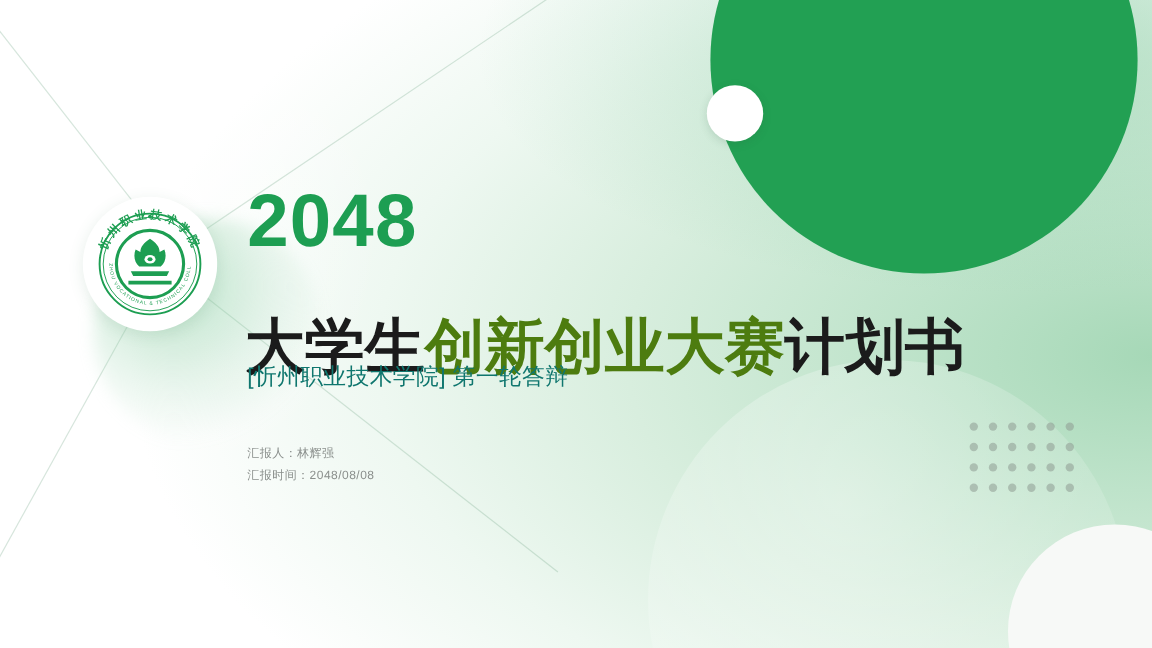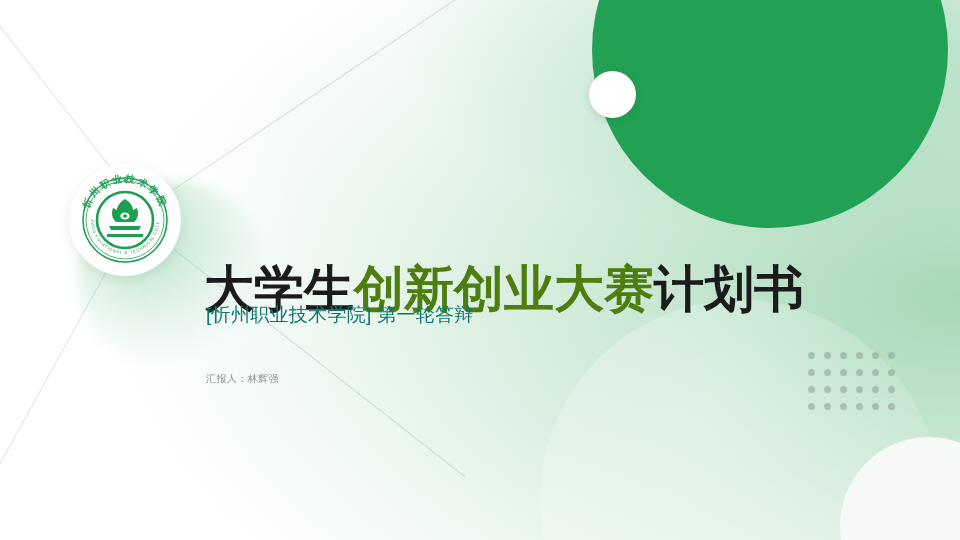--- a/index.html
+++ b/index.html
@@ -264,25 +264,27 @@
       <text font-size="9.5" fill="#1d9e52" font-family="'Liberation Serif', serif" font-weight="700" letter-spacing="2.6">
         <textPath href="#arcTop" startOffset="50%" text-anchor="middle">忻州职业技术学院</textPath>
       </text>
       <text font-size="4.1" fill="#1d9e52" font-family="'Liberation Sans', sans-serif" letter-spacing="0.85">
         <textPath href="#arcBot" startOffset="50%" text-anchor="middle">XINZHOU VOCATIONAL &amp; TECHNICAL COLLEGE</textPath>
       </text>
       <circle cx="52" cy="12.5" r="1.6" fill="#1d9e52"></circle>
     </svg>
   </div>
 
+  <div class="year">2048</div>
 
   <h1 class="headline">
     <span class="hl-lead">大学生</span><span class="hl-accent">创新创业大赛</span><span class="hl-tail">计划书</span>
   </h1>
 
   <div class="subtitle">[忻州职业技术学院] 第一轮答辩</div>
 
   <div class="meta">
     <div>汇报人：林辉强</div>
+    <div>汇报时间：2048/08/08</div>
   </div>
 
 
 </div>
 
 </body></html>

